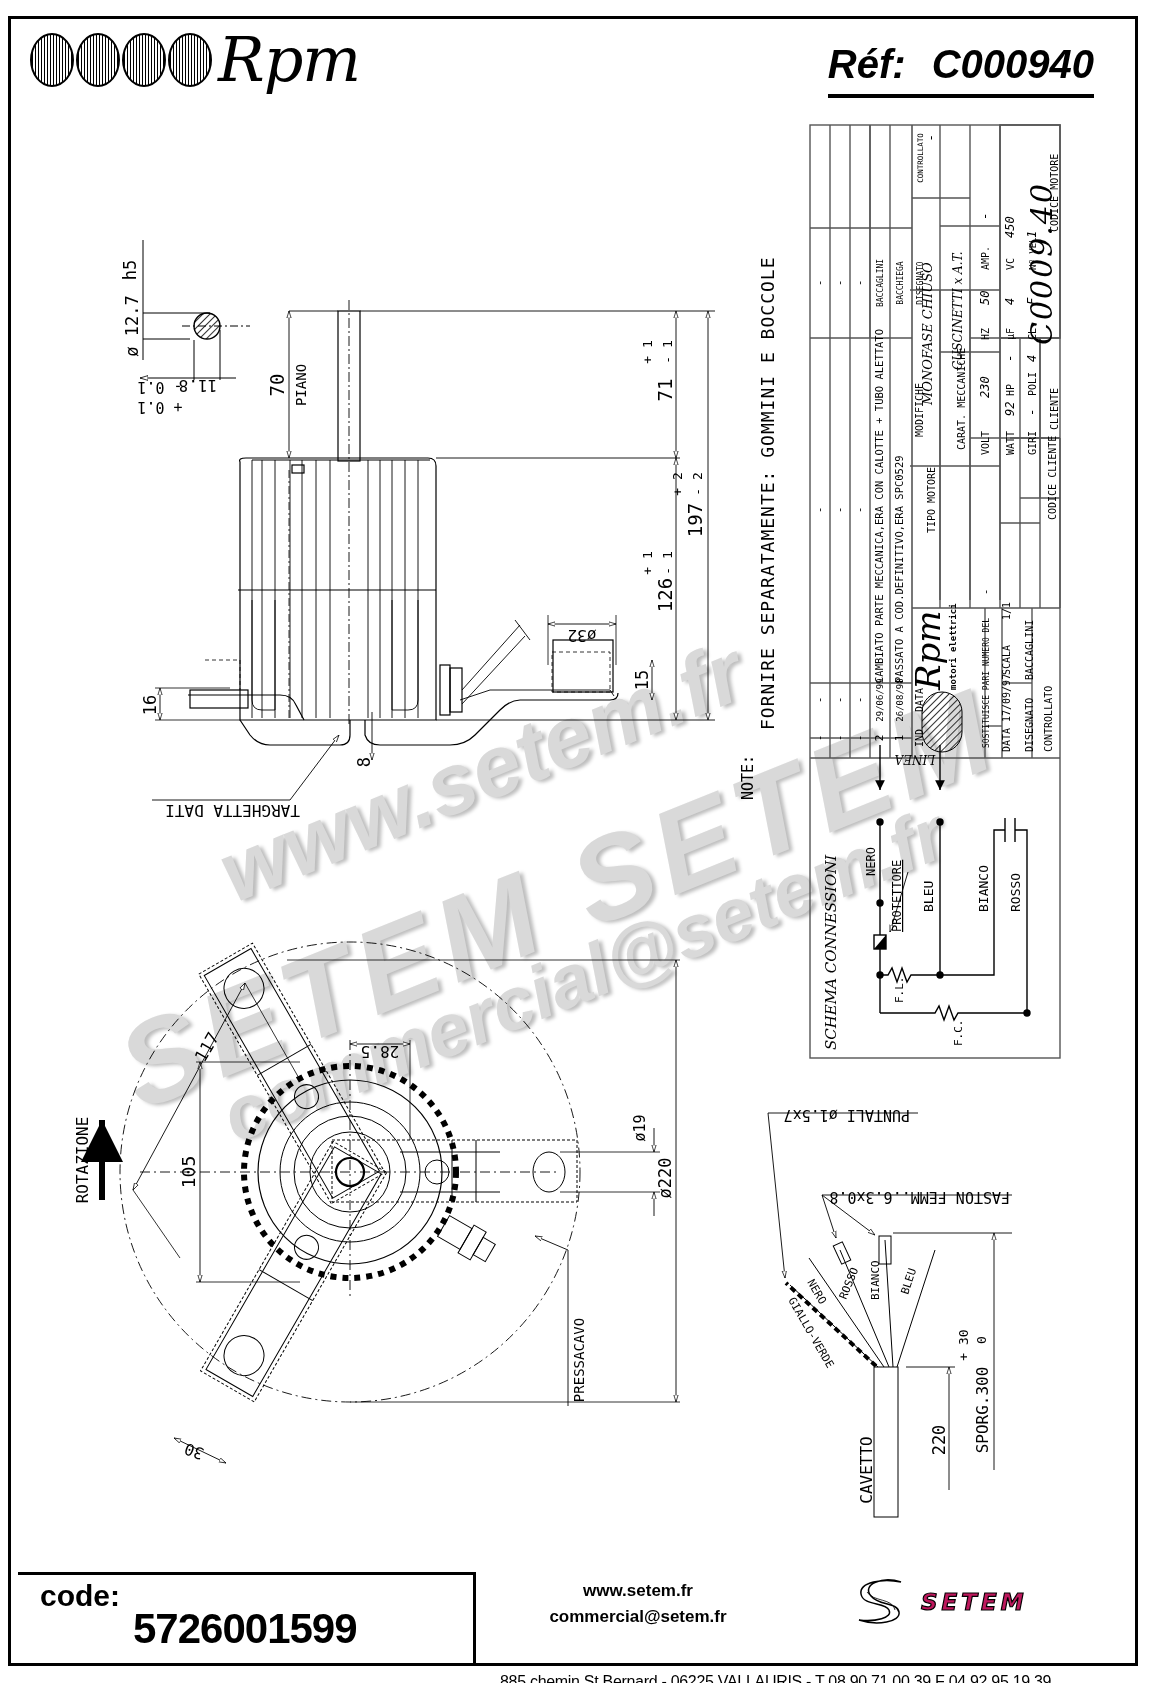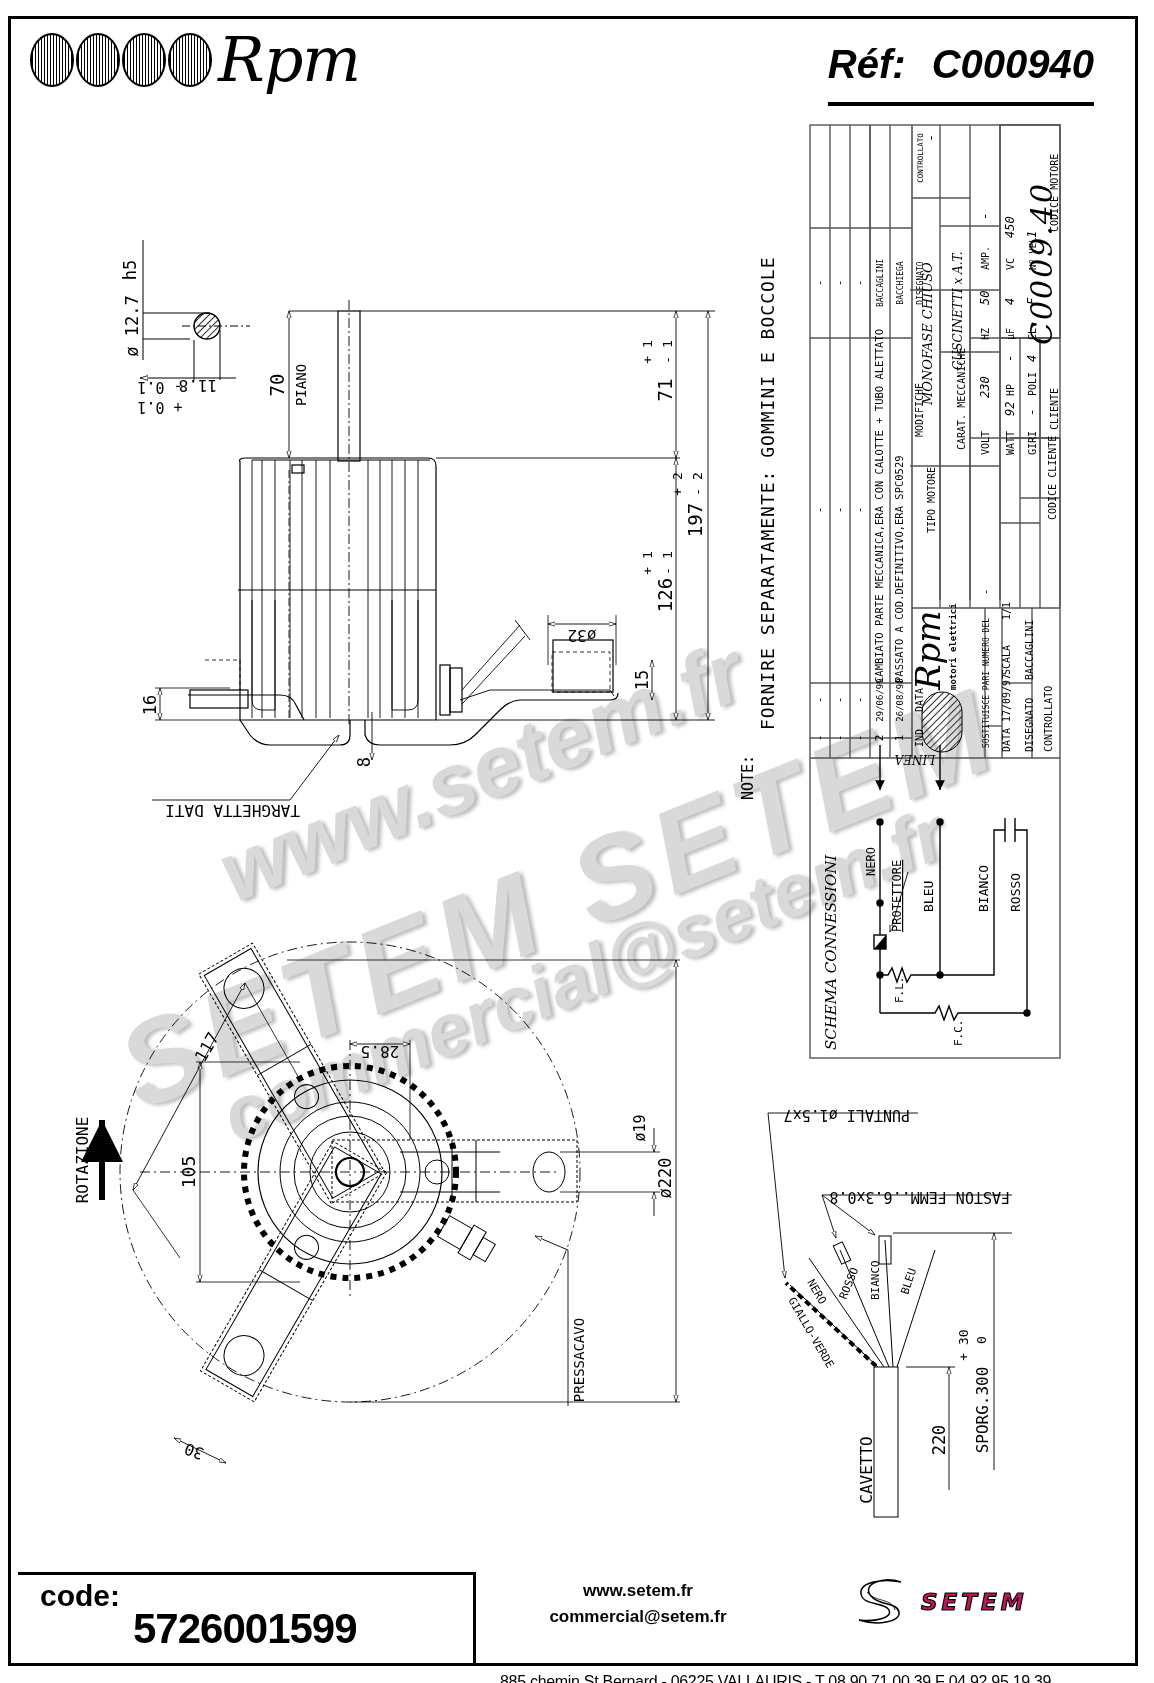--- a/index.html
+++ b/index.html
@@ -7,21 +7,21 @@
          font-family:"Liberation Sans", sans-serif; color:#000; }
   .frame { position:absolute; left:8px; top:16px; width:1130px; height:1650px;
            border:3px solid #000; box-sizing:border-box; }
   .header-logo { position:absolute; left:30px; top:30px; height:60px; display:flex; align-items:center; }
   .coils { display:flex; gap:2px; }
   .coil { width:44px; height:54px; border-radius:50%/50%;
           background:repeating-linear-gradient(90deg,#000 0 1px,#fff 1px 3px);
           border:2px solid #000; box-sizing:border-box; }
   .rpm-word { font-family:"DejaVu Serif", serif; font-style:italic; font-size:62px; margin-left:6px; line-height:1; letter-spacing:-1px; }
   .ref { position:absolute; right:60px; top:42px; font-weight:bold; font-style:italic;
-         font-size:40px; border-bottom:4px solid #000; padding-bottom:16px; line-height:1.1; }
+         font-size:40px; border-bottom:4px solid #000; padding-bottom:8px; line-height:1.1; }
   .ref span + span { margin-left:26px; }
   svg.drawing { position:absolute; left:0; top:0; }
   .wm { position:absolute; font-weight:bold; font-style:italic; color:#d9d9d9;
         text-shadow:3px 3px 4px #bdbdbd; transform-origin:left top; white-space:nowrap;
         pointer-events:none; }
   .footer { position:absolute; left:8px; top:1572px; width:1130px; height:94px; }
   .code-box { position:absolute; left:10px; top:0; width:458px; height:91px;
               border-top:3px solid #000; border-right:3px solid #000; box-sizing:border-box; }
   .code-label { position:absolute; left:22px; top:4px; font-weight:bold; font-size:30px; }
   .code-value { position:absolute; left:115px; top:30px; font-weight:bold; font-size:42px; letter-spacing:-1px; }

